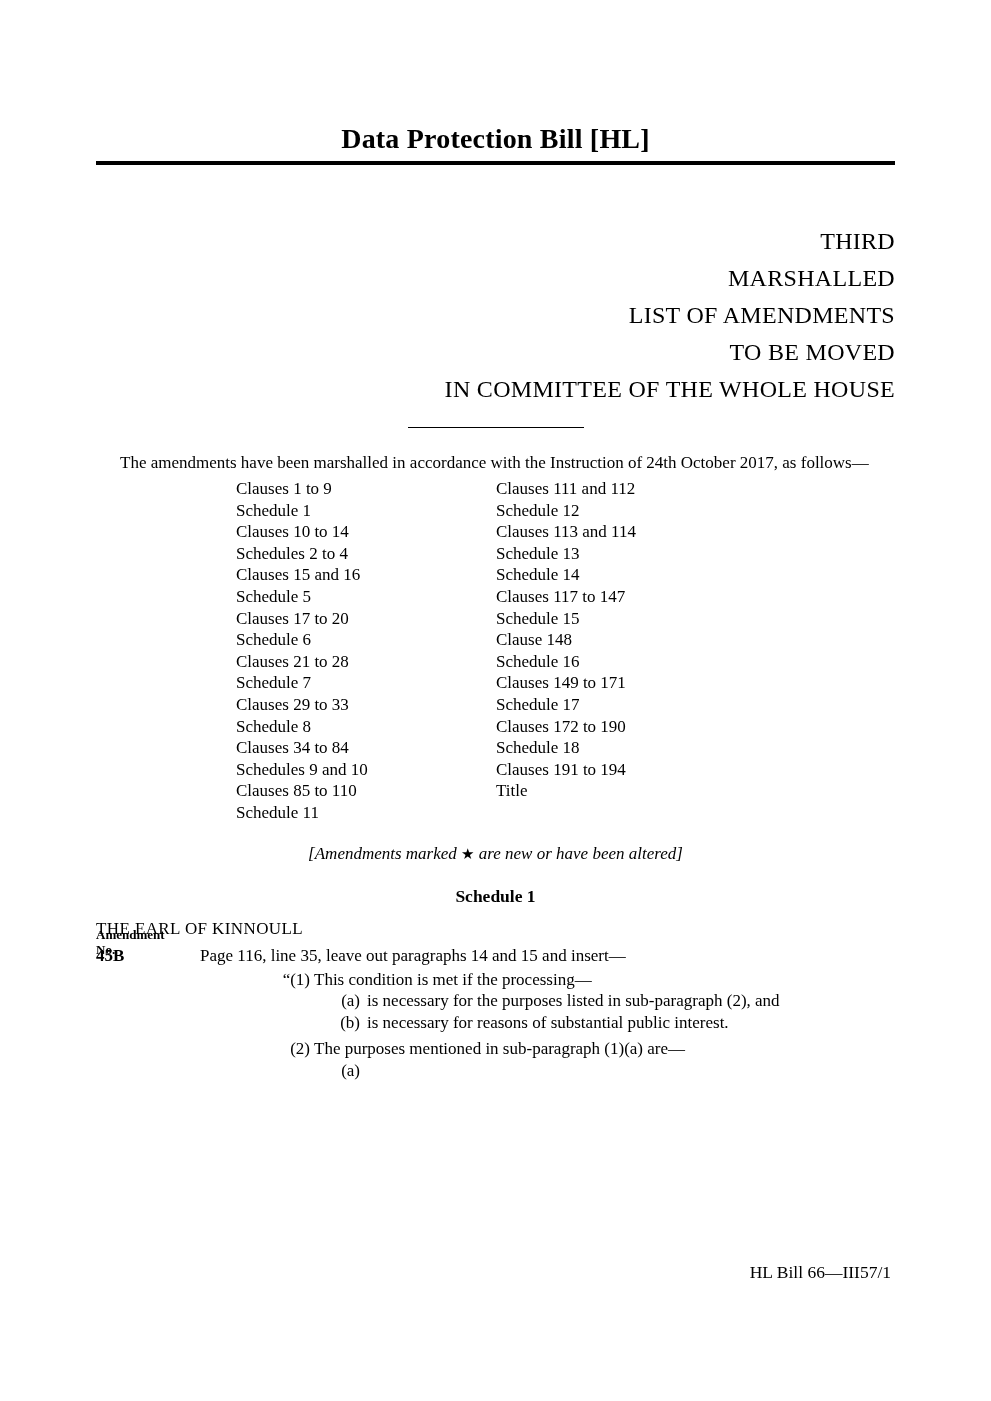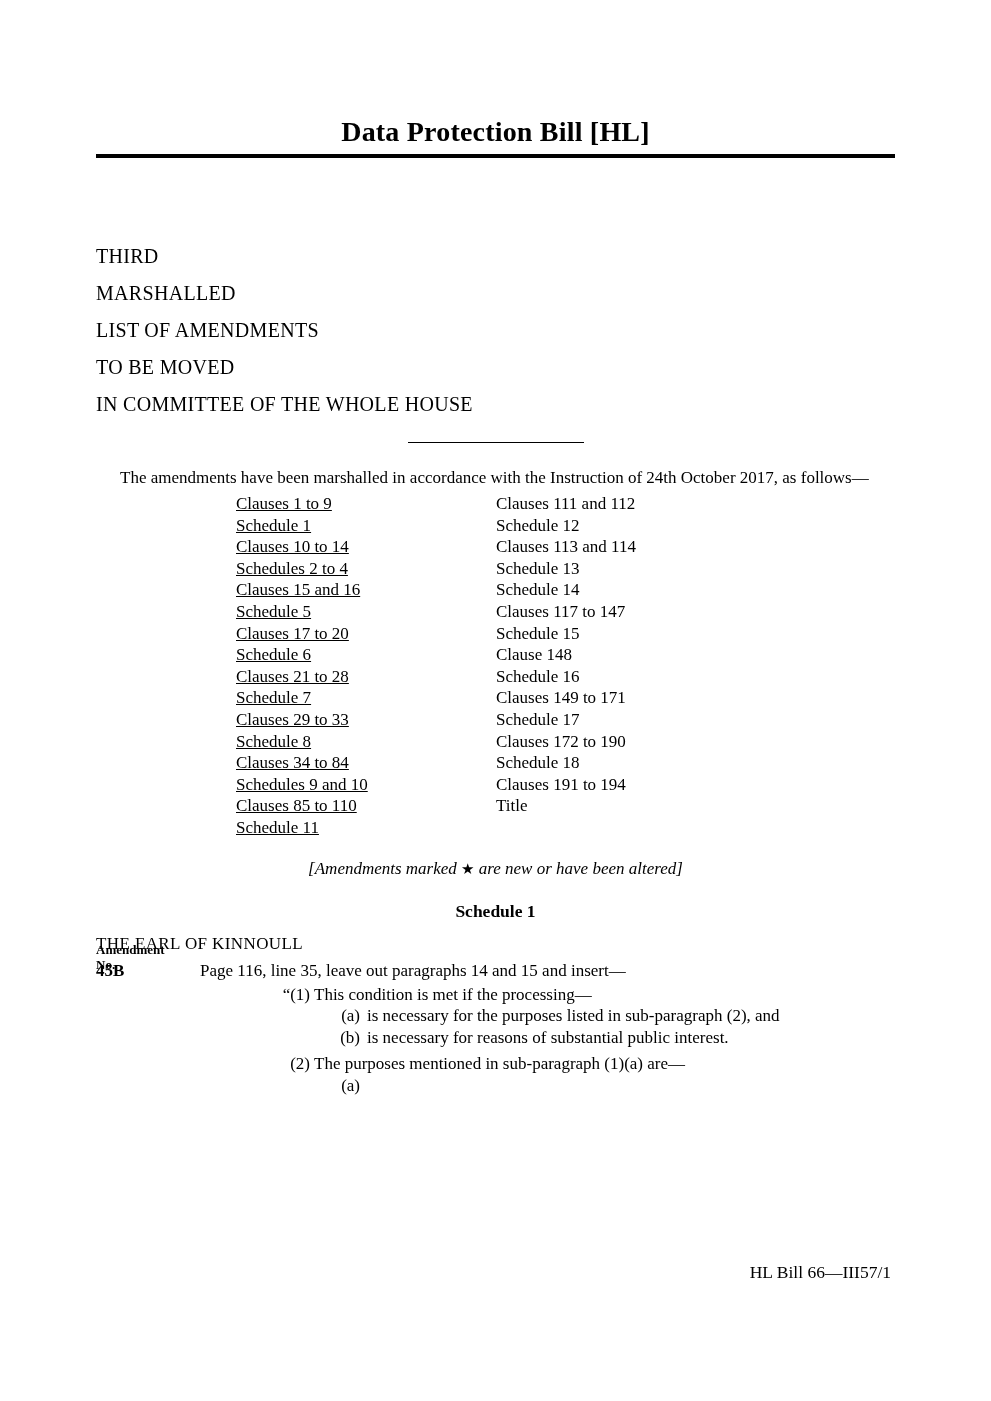--- a/index.html
+++ b/index.html
@@ -4,41 +4,41 @@
 <style>
   * { margin: 0; padding: 0; box-sizing: border-box; }
   html, body { background: #ffffff; }
   .page {
     position: relative;
     width: 991px;
     height: 1401px;
     background: #ffffff;
     color: #000000;
     font-family: "Liberation Serif", "DejaVu Serif", serif;
-    padding: 9px 96px;
+    padding: 16px 96px;
     overflow: hidden;
   }
   .doc-title {
     margin-top: 106px;
     text-align: center;
     font-size: 28px;
     font-weight: bold;
     line-height: 34px;
     letter-spacing: 0.2px;
   }
   .title-rule {
     margin-top: 5px;
     height: 3px;
     border-top: 3px solid #000;
     border-bottom: 1px solid #000;
   }
   .masthead {
-    margin-top: 88px;
-    text-align: left;
-    font-size: 20px;
+    margin-top: 66px;
+    text-align: right;
+    font-size: 24px;
     letter-spacing: 0.3px;
   }
   .masthead .mast-line { line-height: 21px; margin-bottom: 16px; }
   .sep-rule {
     width: 176px;
     margin: 27px auto 0 auto;
     border-top: 1.5px solid #000;
   }
   .note {
     margin-top: 24px;
@@ -46,21 +46,21 @@
     line-height: 21px;
     text-align: justify;
     text-indent: 24px;
   }
   .order-cols {
     display: flex;
     margin-top: 5px;
     font-size: 17px;
     line-height: 21.6px;
   }
-  .col-left { margin-left: 140px; width: 260px; text-decoration: underline; }
+  .col-left { margin-left: 140px; width: 260px; }
   .col-right { flex: 1; }
   .star-note {
     margin-top: 20px;
     text-align: center;
     font-style: italic;
     font-size: 17px;
   }
   .star-note .star { font-style: normal; font-size: 15px; }
   .sched-head { position: relative; margin-top: 22px; }
   .amend-no {

